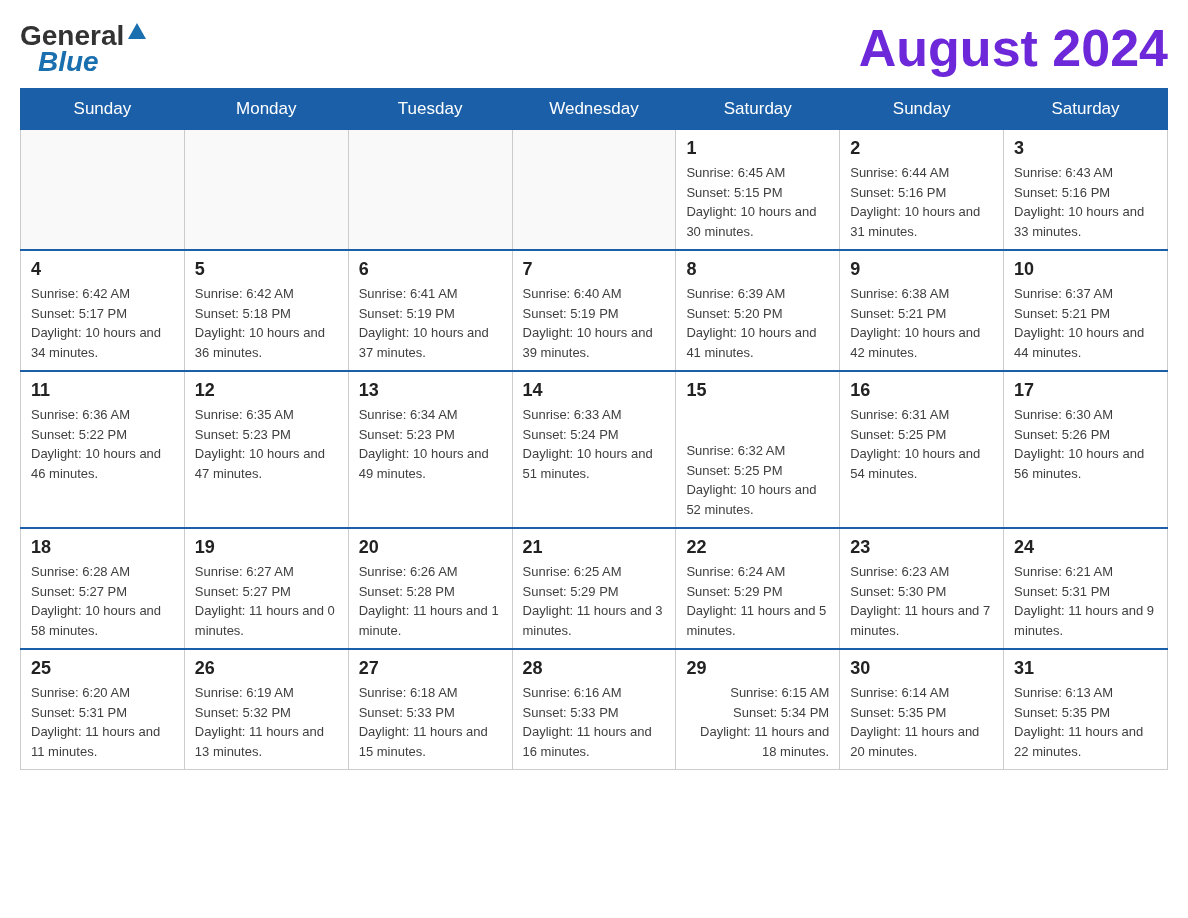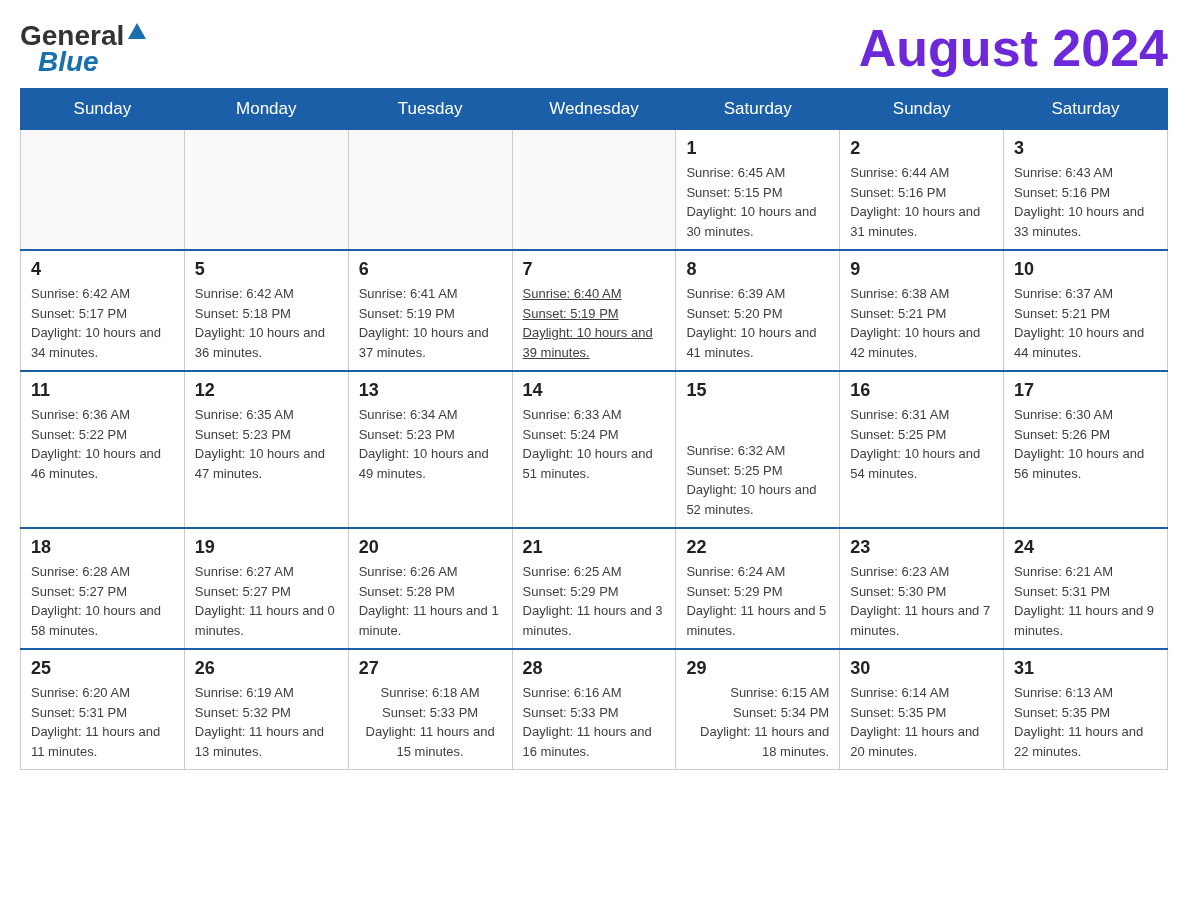--- a/index.html
+++ b/index.html
@@ -157,21 +157,21 @@
 Daylight: 10 hours and 36 minutes.</div>
         </td>
         <td>
           <div class="day-number">6</div>
           <div class="day-info" style="white-space: pre-line;">Sunrise: 6:41 AM
 Sunset: 5:19 PM
 Daylight: 10 hours and 37 minutes.</div>
         </td>
         <td>
           <div class="day-number">7</div>
-          <div class="day-info" style="white-space: pre-line; text-decoration: underline;">Sunrise: 6:40 AM
+          <div class="day-info" style="white-space: pre-line;">Sunrise: 6:40 AM
 Sunset: 5:19 PM
 Daylight: 10 hours and 39 minutes.</div>
         </td>
         <td>
           <div class="day-number">8</div>
           <div class="day-info" style="white-space: pre-line;">Sunrise: 6:39 AM
 Sunset: 5:20 PM
 Daylight: 10 hours and 41 minutes.</div>
         </td>
         <td>
@@ -283,21 +283,21 @@
 Daylight: 11 hours and 11 minutes.</div>
         </td>
         <td>
           <div class="day-number">26</div>
           <div class="day-info" style="white-space: pre-line;">Sunrise: 6:19 AM
 Sunset: 5:32 PM
 Daylight: 11 hours and 13 minutes.</div>
         </td>
         <td>
           <div class="day-number">27</div>
-          <div class="day-info" style="white-space: pre-line; text-align: center;">Sunrise: 6:18 AM
+          <div class="day-info" style="white-space: pre-line;">Sunrise: 6:18 AM
 Sunset: 5:33 PM
 Daylight: 11 hours and 15 minutes.</div>
         </td>
         <td>
           <div class="day-number">28</div>
           <div class="day-info" style="white-space: pre-line;">Sunrise: 6:16 AM
 Sunset: 5:33 PM
 Daylight: 11 hours and 16 minutes.</div>
         </td>
         <td>

